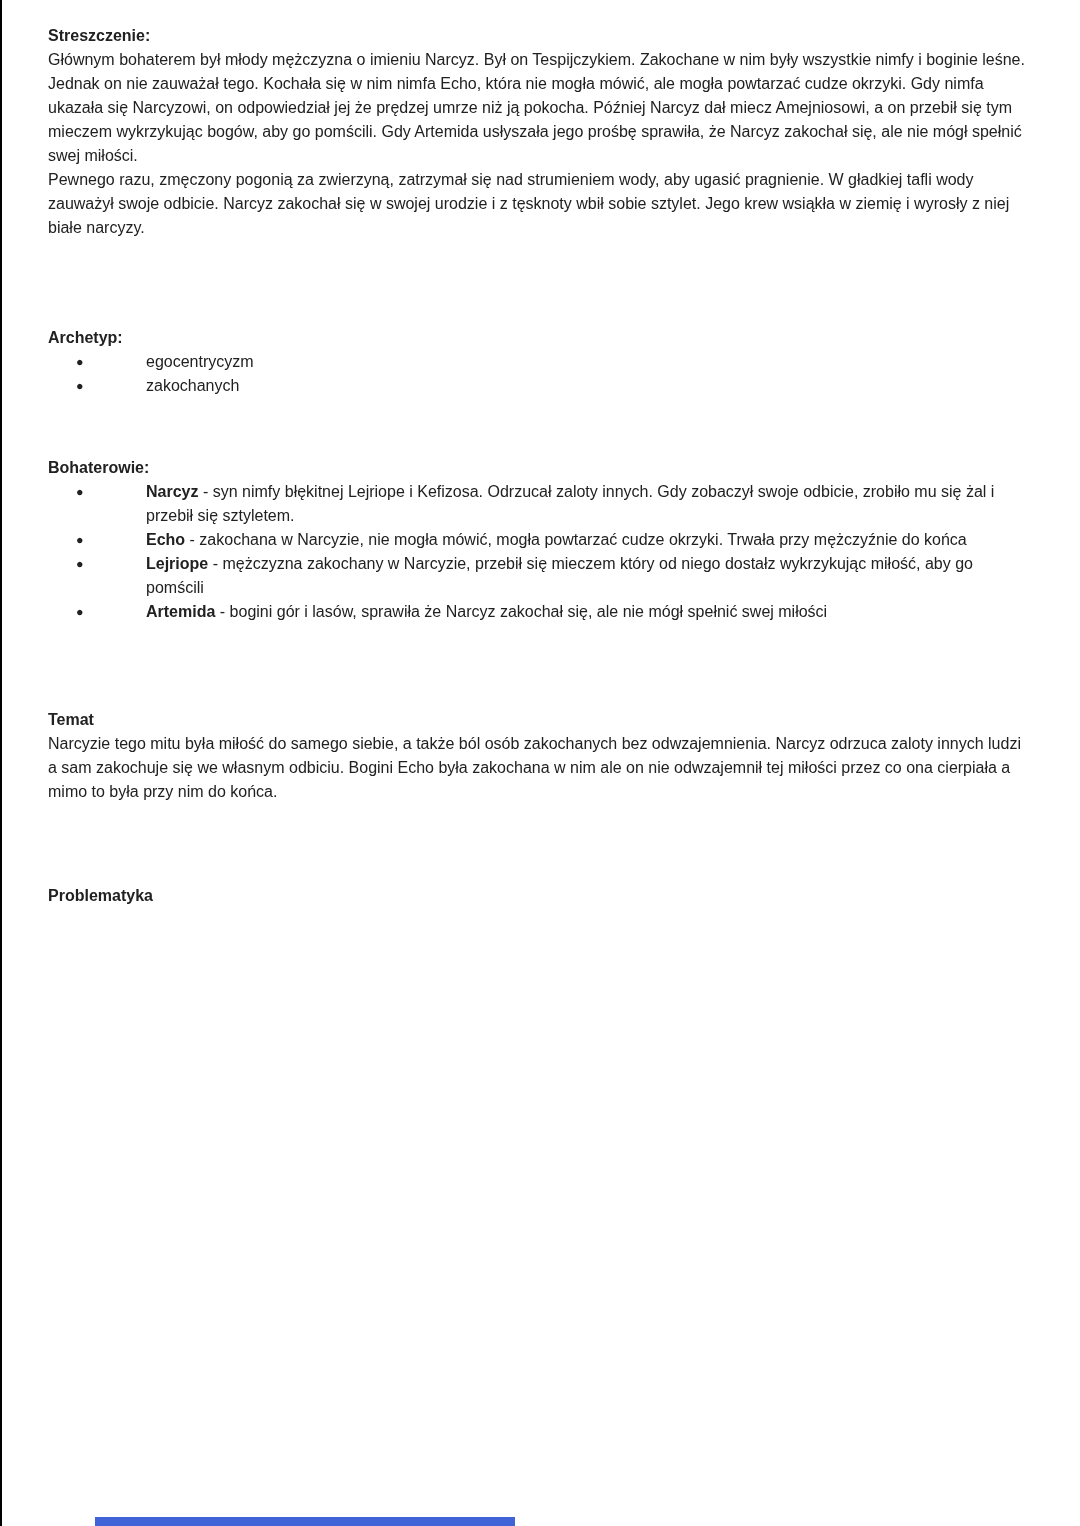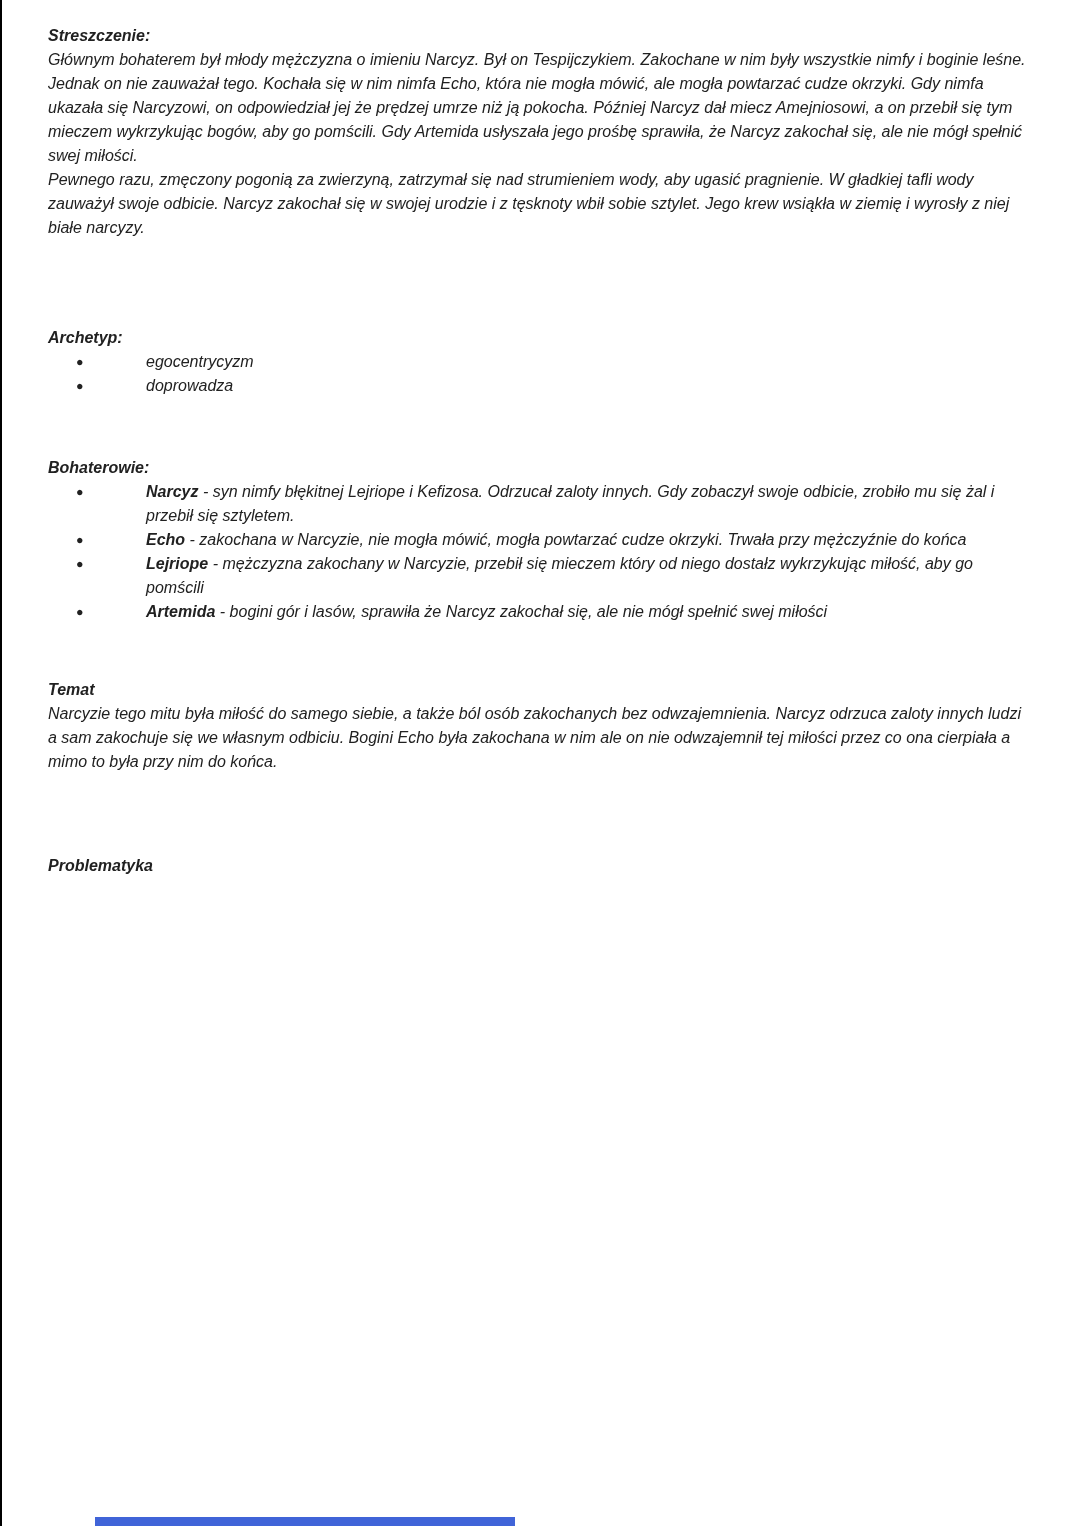--- a/index.html
+++ b/index.html
@@ -1,15 +1,15 @@
 <!DOCTYPE html>
 <html><head>
 <meta charset="utf-8">
 <style>
-  * { margin: 0; padding: 0; box-sizing: border-box; font-style: italic; }
+  * { margin: 0; padding: 0; box-sizing: border-box; }
   html, body { background: #ffffff; }
   body {
     width: 1080px;
     min-height: 1526px;
     font-family: "Liberation Sans", sans-serif;
     font-size: 16px;
     line-height: 24px;
     color: #212121;
     position: relative;
     overflow: hidden;
@@ -27,21 +27,21 @@
     width: 11px;
     font-size: 12.5px;
     line-height: 24px;
     color: #212121;
   }
   .bullet-text { flex: 1; margin-left: 59px; }
   .bold { font-weight: 700; text-align: center; }
 
   #section-archetyp    { margin-top: 86px; }
   #section-bohaterowie { margin-top: 58px; }
-  #section-temat       { margin-top: 54px; }
+  #section-temat       { margin-top: 84px; }
   #section-problematyka{ margin-top: 80px; }
 
   .edge-line {
     position: absolute;
     left: 0; top: 0;
     width: 2px; height: 1526px;
     background: #000000;
   }
   .h-scrollbar {
     position: absolute;
@@ -66,21 +66,21 @@
   </section>
 
   <section class="sec" id="section-archetyp">
     <div class="heading">Archetyp:</div>
     <div class="bullet-row">
       <span class="bullet-dot">●</span>
       <span class="bullet-text">egocentrycyzm</span>
     </div>
     <div class="bullet-row">
       <span class="bullet-dot">●</span>
-      <span class="bullet-text">doprowadza</span>
+      <span class="bullet-text">zakochanych</span>
     </div>
   </section>
 
   <section class="sec" id="section-bohaterowie">
     <div class="heading">Bohaterowie:</div>
 
     <div class="bullet-row">
       <span class="bullet-dot">●</span>
       <span class="bullet-text">
         <span class="bold">Narcyz</span>

